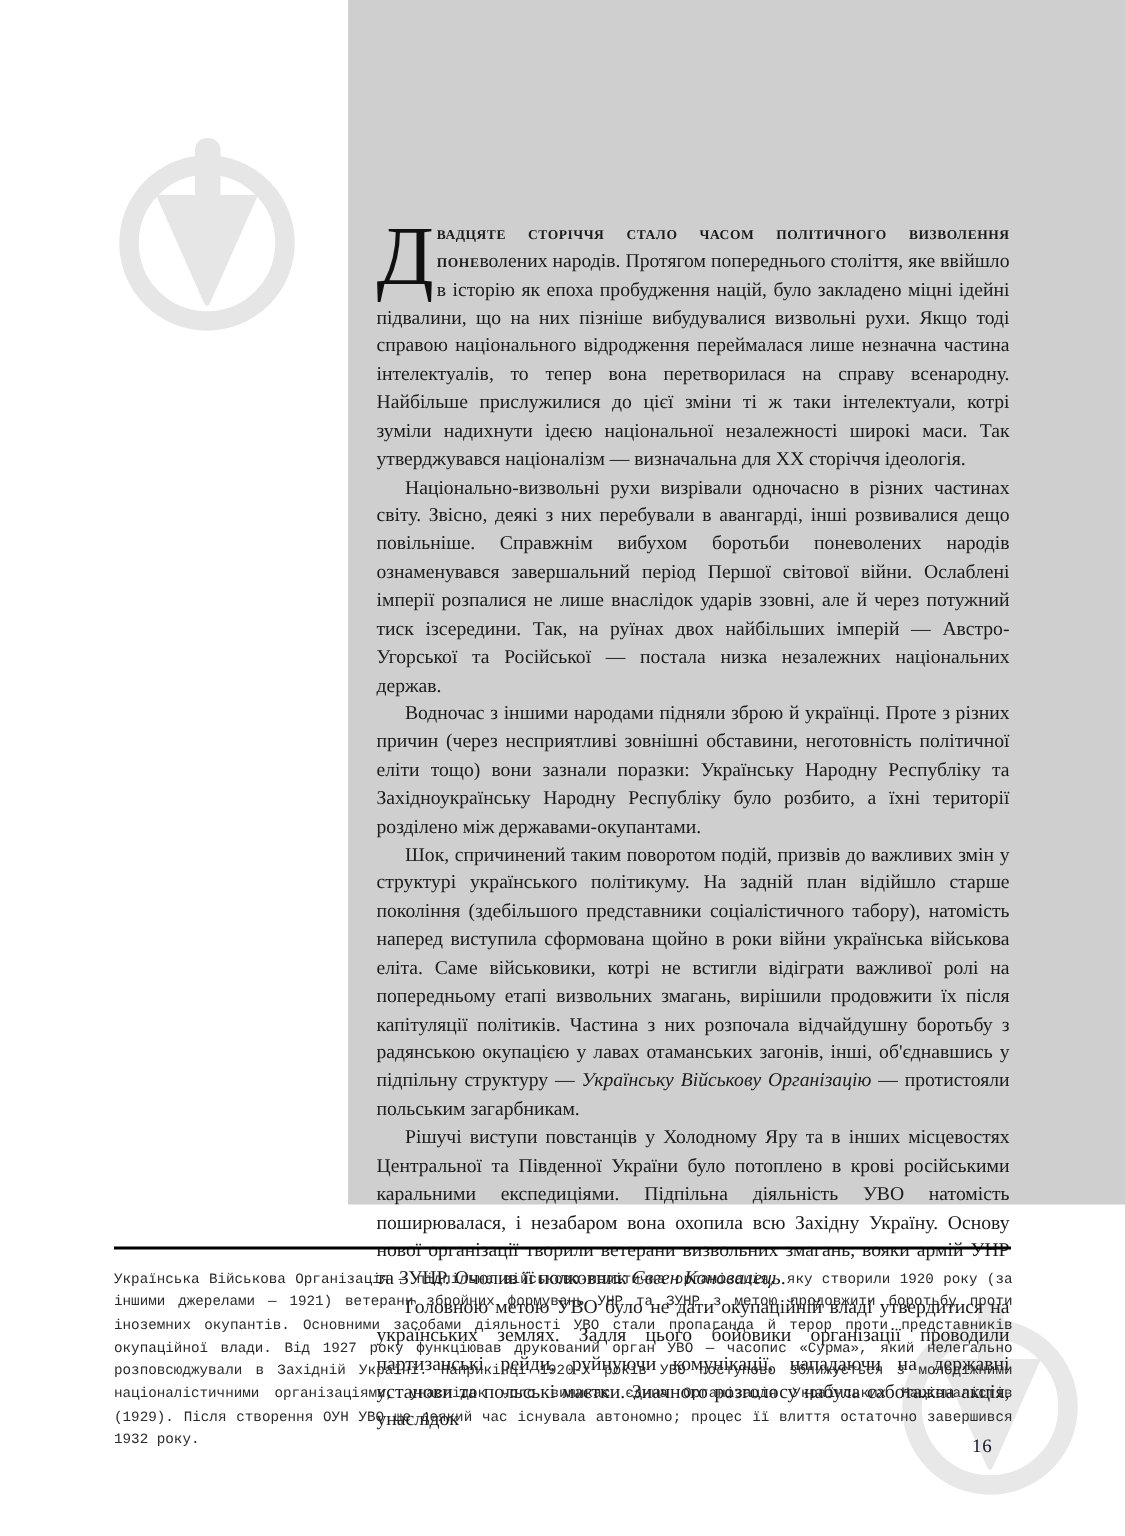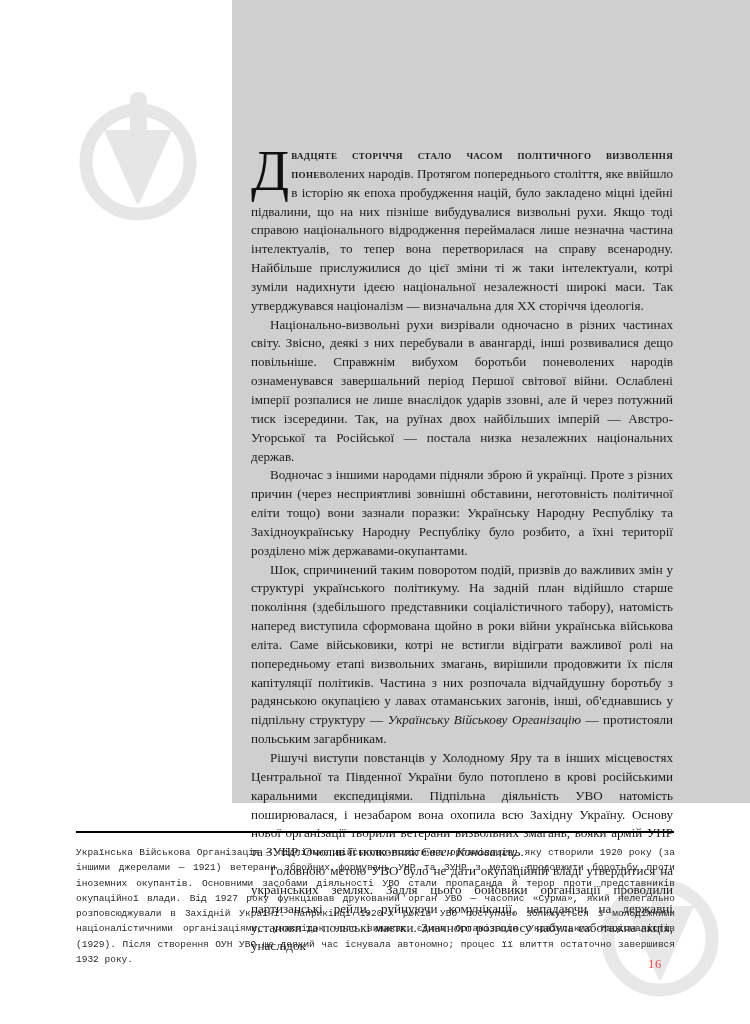--- a/index.html
+++ b/index.html
@@ -124,21 +124,21 @@
   
   .folio {
     position: absolute;
     left: 648px;
     top: 957px;
     z-index: 2;
     font-family: "Liberation Serif", serif;
     font-size: 12.6px;
     font-variant: small-caps;
     letter-spacing: 0.6px;
-    color: #ef4444;
+    color: #0f172a;
   }
 </style>
 </head>
 <body>
 
 <div class="page">
 
   <div class="watermark wm-top">
     <svg width="130" height="150" viewBox="0 0 130 150" aria-hidden="true">
       <circle cx="60" cy="78" r="52" fill="none" stroke="#e6e6e6" stroke-width="13"></circle>

